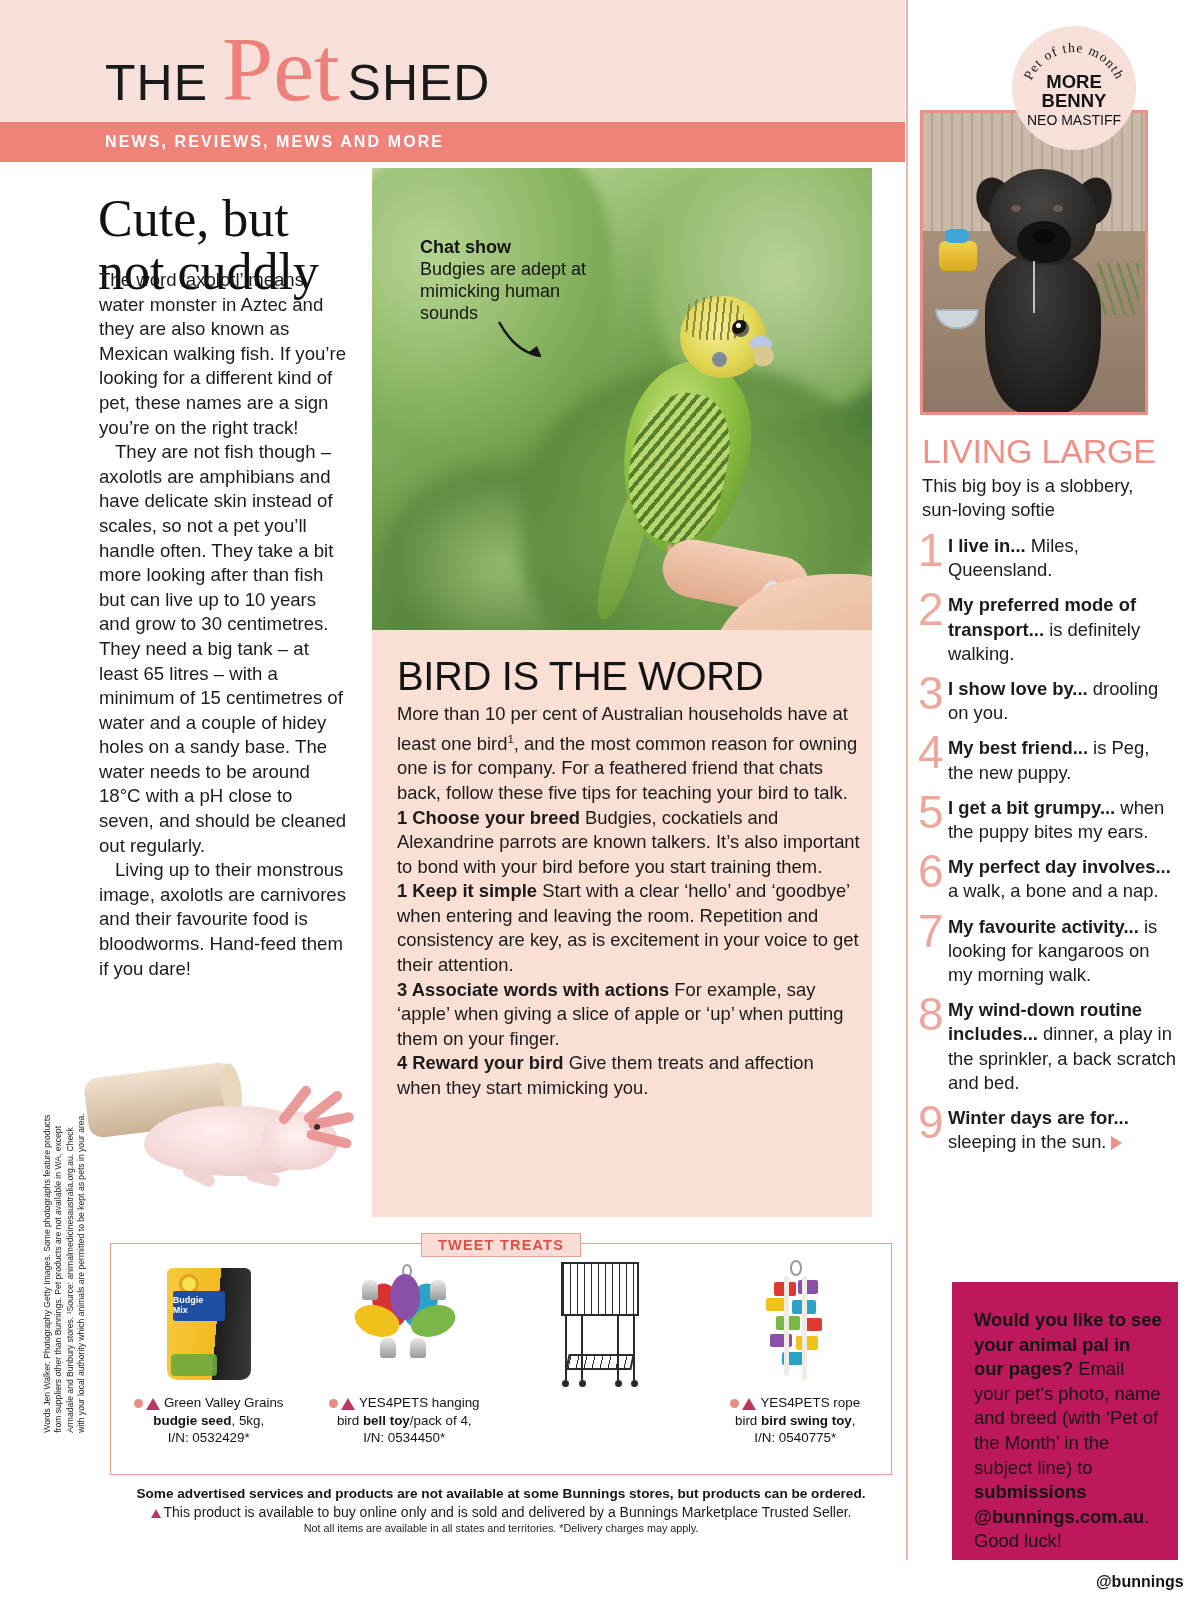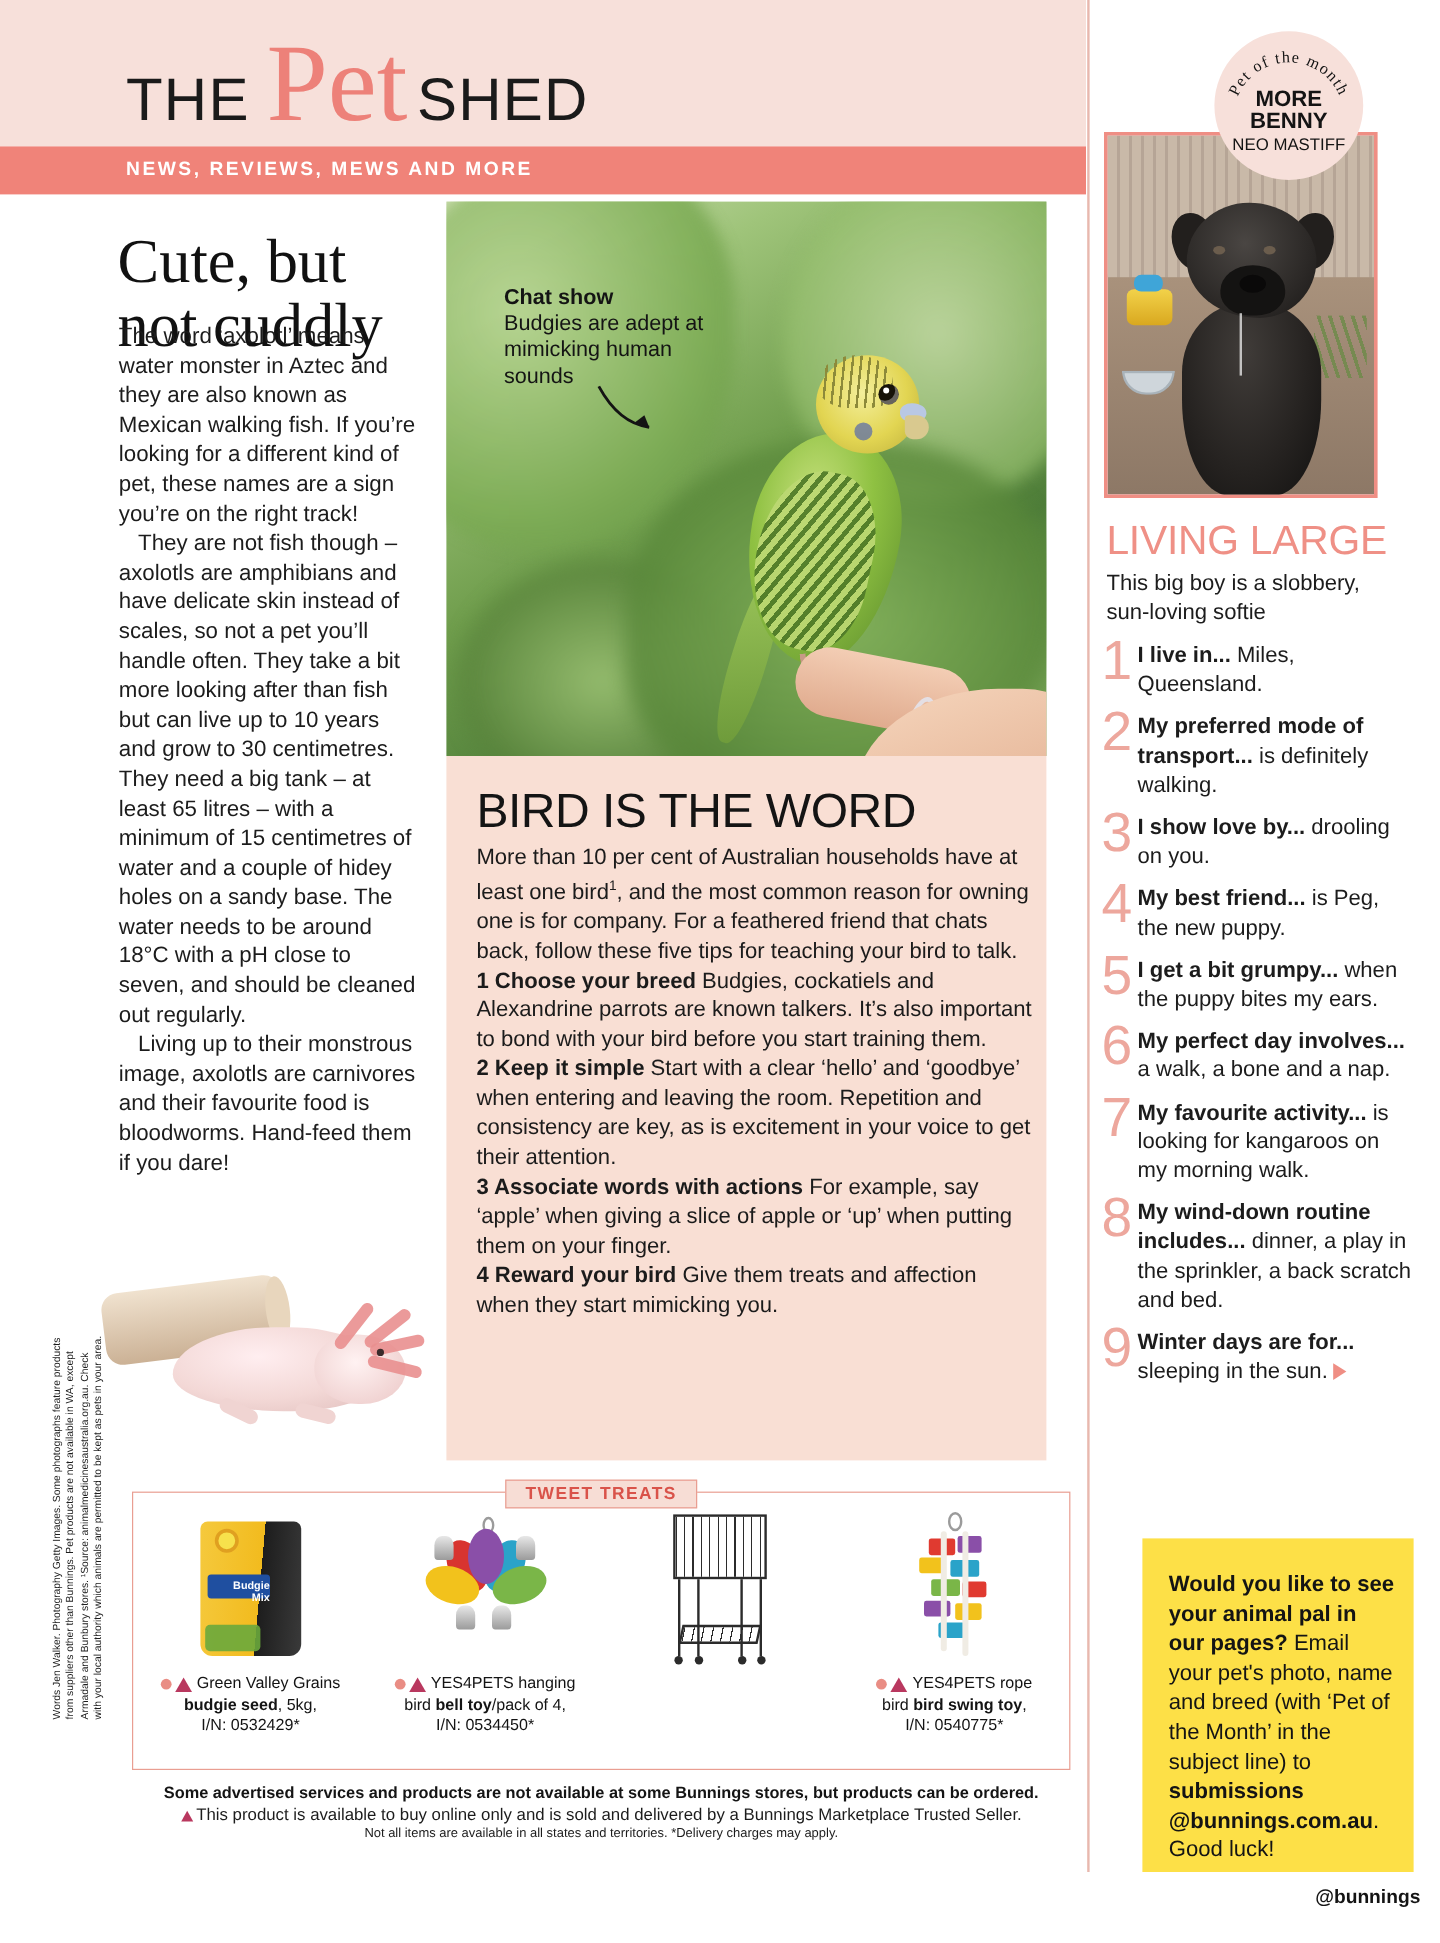--- a/index.html
+++ b/index.html
@@ -229,22 +229,22 @@
   .dot { width: 9px; height: 9px; border-radius: 50%; background: #e98d84; margin-right: 3px; }
   .tri {
     width: 0; height: 0; border-left: 7px solid transparent; border-right: 7px solid transparent;
     border-bottom: 12px solid #b9385f; margin-right: 4px; position: relative; top: 1px;
   }
 
   
   .seedbag{position:absolute;left:50%;top:8px;transform:translateX(-50%);width:84px;height:112px;
     background:linear-gradient(95deg,#f5c93d 0%,#f2bb1e 58%,#1d1d1d 58%,#3a3a3a 100%);
     border-radius:6px 6px 10px 10px;}
-  .seedbag .lbl{position:absolute;left:6px;top:44px;width:52px;height:20px;background:#1f4fa0;
-    border-radius:3px;color:#fff;font-size:9px;font-weight:700;text-align:right;line-height:10px;padding-top:4px;}
+  .seedbag .lbl{position:absolute;left:6px;top:23px;width:52px;height:30px;background:#1f4fa0;
+    border-radius:3px;color:#fff;font-size:9px;font-weight:700;text-align:left;line-height:10px;padding-top:4px;}
   .seedbag .sun{position:absolute;left:12px;top:6px;width:20px;height:20px;background:#f7e14c;border-radius:50%;border:3px solid #e0a020;}
   .seedbag .grn{position:absolute;left:4px;bottom:4px;width:46px;height:22px;background:#6aa83c;border-radius:4px;opacity:.9;}
 
   .belltoy{position:absolute;left:50%;top:4px;transform:translateX(-50%);width:120px;height:120px;}
   .petal{position:absolute;width:30px;height:46px;border-radius:50%;top:20px;left:45px;}
   .bellhook{position:absolute;left:58px;top:0px;width:10px;height:14px;border:2px solid #9b9b9b;border-radius:50%;background:none;}
   .bell{position:absolute;width:16px;height:20px;background:linear-gradient(180deg,#e8e8e8,#9b9b9b);
     border-radius:40% 40% 18% 18%;}
 
   .cage{position:absolute;left:50%;top:2px;transform:translateX(-50%);width:94px;height:126px;}
@@ -342,21 +342,21 @@
   }
   .ll-txt b { font-weight: 700; }
   .ll-arrow {
     display:inline-block; width:0;height:0;border-top:7px solid transparent;
     border-bottom:7px solid transparent;border-left:11px solid #ef8e84;
     margin-left:5px; position:relative; top:2px;
   }
 
   .ask-box {
     position: absolute; left: 952px; top: 1282px; width: 226px; height: 278px;
-    background: #fde047;
+    background: #be185d;
   }
   .ask-text {
     position: absolute; left: 22px; top: 26px; width: 190px;
     font-size: 18.4px; line-height: 24.6px; color: #141414;
   }
   .ask-text b { font-weight: 700; }
 
   
   .footer {
     position: absolute; left: 920px; top: 1565px; width: 260px; height: 34px;
@@ -420,21 +420,21 @@
   <svg class="callout-arrow" viewBox="0 0 54 46">
     <path d="M2 2 C14 24, 28 34, 44 36" stroke="#141414" stroke-width="2.4" fill="none"></path>
     <path d="M44 36 L32 32 L40 26 Z" fill="#141414"></path>
   </svg>
 
   <div class="bitw">
     <h2>BIRD IS THE WORD</h2>
     <div class="bitw-body">
       <p><span>More than 10 per cent of Australian households have at least one bird</span><sup>1</sup><span>, and the most common reason for owning one is for company. For a feathered friend that chats back, follow these five tips for teaching your bird to talk.</span></p>
       <p><b>1 Choose your breed</b><span> Budgies, cockatiels and Alexandrine parrots are known talkers. It’s also important to bond with your bird before you start training them.</span></p>
-      <p><b>2 Keep it simple</b><span> Start with a clear ‘hello’ and ‘goodbye’ when entering and leaving the room. Repetition and consistency are key, as is excitement in your voice to get their attention.</span></p>
+      <p><b>1 Keep it simple</b><span> Start with a clear ‘hello’ and ‘goodbye’ when entering and leaving the room. Repetition and consistency are key, as is excitement in your voice to get their attention.</span></p>
       <p><b>3 Associate words with actions</b><span> For example, say ‘apple’ when giving a slice of apple or ‘up’ when putting them on your finger.</span></p>
       <p><b>4 Reward your bird</b><span> Give them treats and affection when they start mimicking you.</span></p>
     </div>
   </div>
 
   <div class="axolotl">
     <div class="axo-log"></div>
     <div class="axo-body"></div>
     <div class="axo-head"></div>
     <div class="gill g4"></div>

